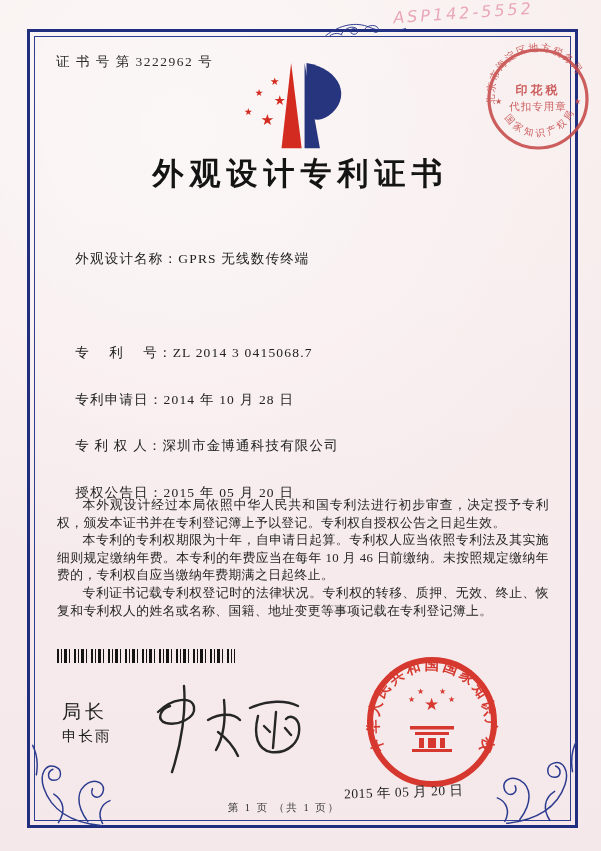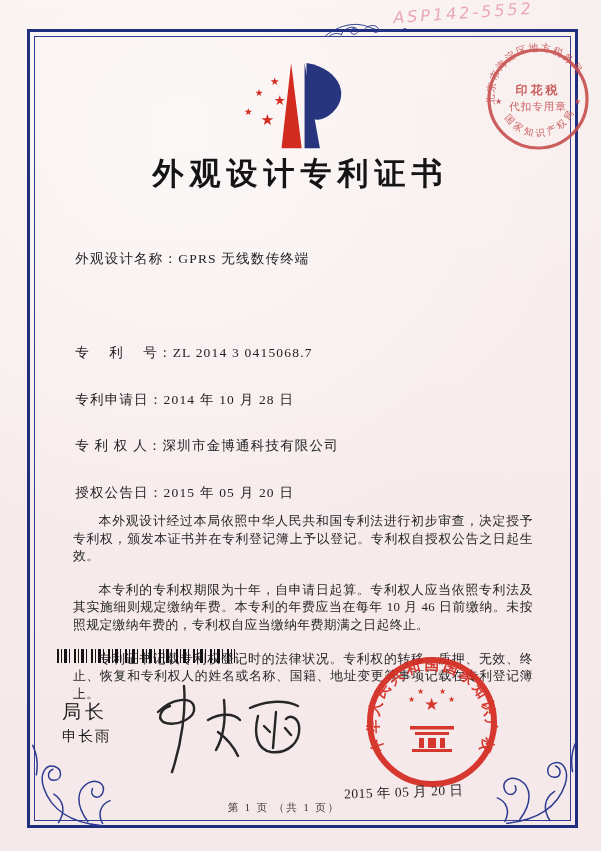--- a/index.html
+++ b/index.html
@@ -59,21 +59,21 @@
   }
   .field-label { color:#222; }
   .field-value { color:#222; }
 
   .paragraphs {
     left:57px; top:497px; width:492px;
     font-size:12.8px; line-height:17.6px;
     text-align:justify; color:#262626;
     letter-spacing:.4px;
   }
-  .paragraphs p { text-indent:2em; margin:16px; }
+  .paragraphs p { text-indent:2em; margin:0; }
 
   .barcode {
     left:57px; top:649px; width:178px; height:14px;
     background:repeating-linear-gradient(90deg,
       #141414 0 2px, transparent 2px 4px,
       #141414 4px 5px, transparent 5px 7px,
       #141414 7px 10px, transparent 10px 12px,
       #141414 12px 13px, transparent 13px 17px);
   }
 
@@ -113,20 +113,21 @@
   <div class="abs frame-outer"></div>
   <div class="abs frame-inner"></div>
 
   <svg class="abs flourish-top" viewBox="0 0 120 32" fill="none" stroke="#2c3b8f" stroke-width="1.4" stroke-linecap="round">
     <path d="M4,24 C24,8 48,4 66,12 C80,18 98,20 118,14"></path>
     <path d="M26,22 C32,12 44,9 49,15 C52,20 45,25 40,20 C37,16 42,12 47,15"></path>
     <path d="M60,14 C66,8 76,8 79,14 C81,19 74,22 71,17"></path>
     <path d="M10,24 C16,20 22,20 27,23"></path>
   </svg>
 
+  <div class="abs cert-number">证 书 号 第 3222962 号</div>
 
   <svg class="abs logo" viewBox="0 0 130 100">
     <g>
       <path d="M78,3 C114,9 126,40 101,58 C89,66 79,62 78,50 Z" fill="#27357f"></path>
       <polygon points="76,3 92,92 76,92" fill="#27357f"></polygon>
       <polygon points="62,3 73,92 52,92" fill="#d32b1f"></polygon>
     </g>
     <g fill="#d32b1f" font-family="'DejaVu Sans',sans-serif">
       <text x="40" y="26" font-size="11">★</text>
       <text x="24" y="38" font-size="10">★</text>

